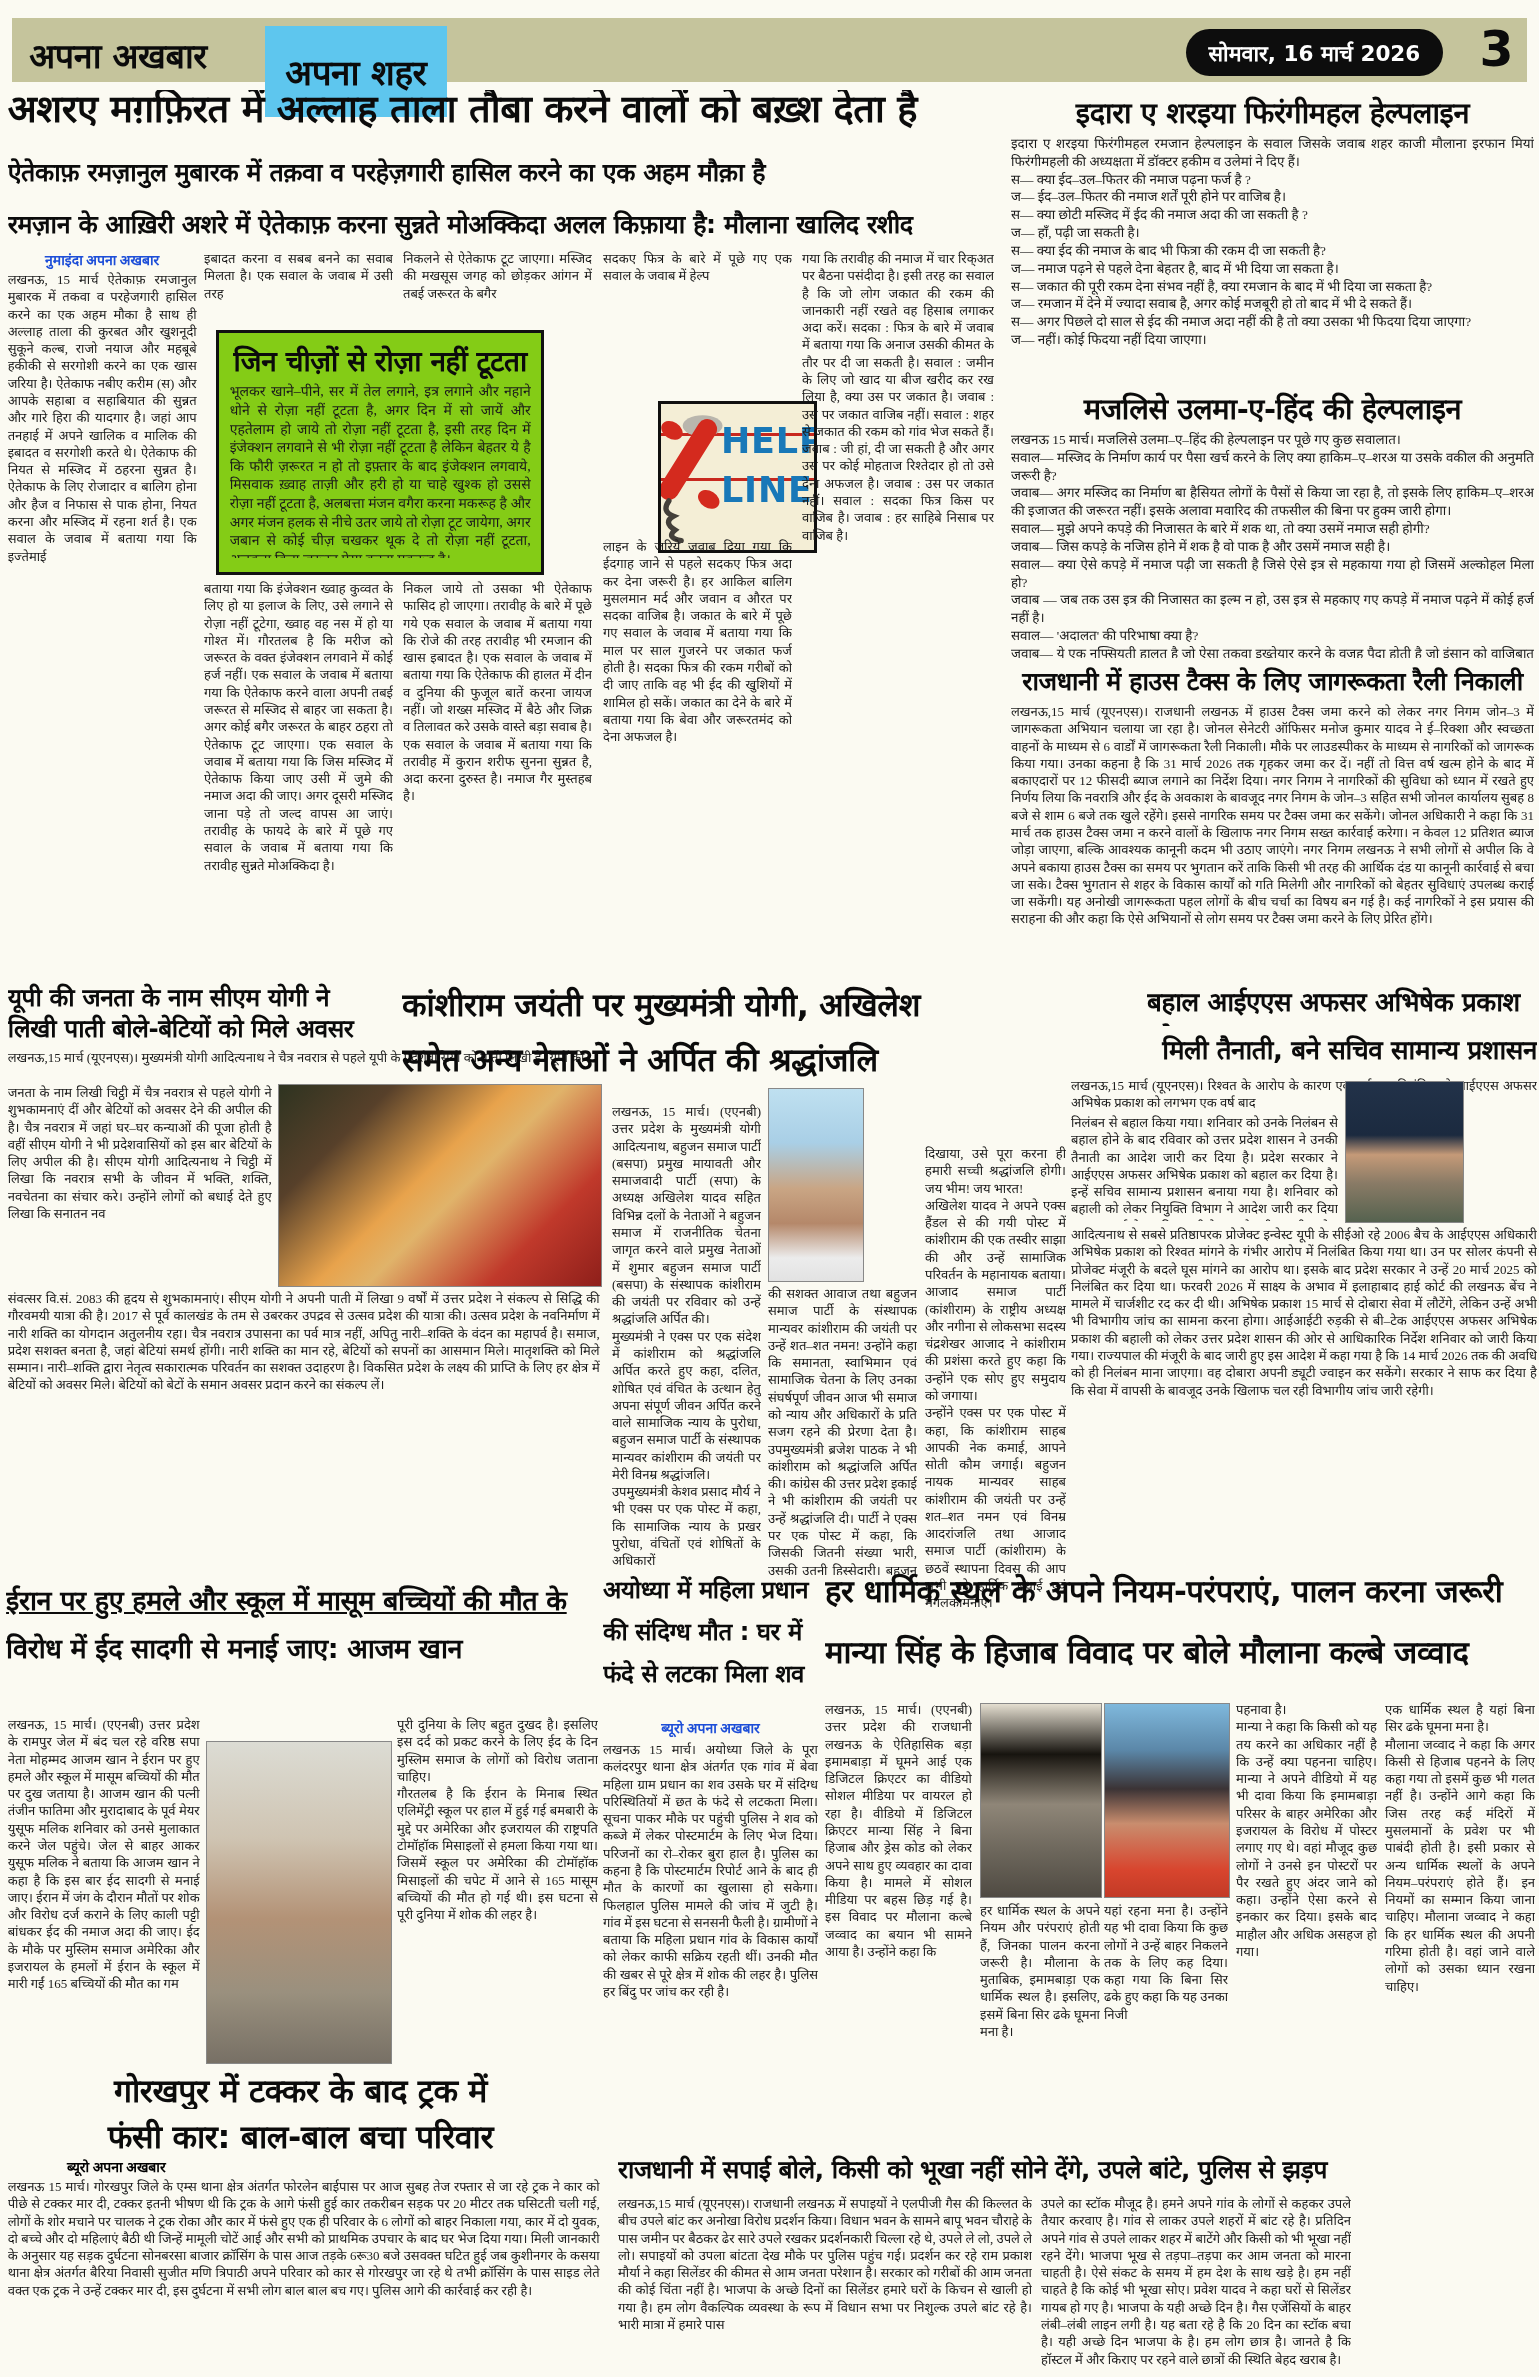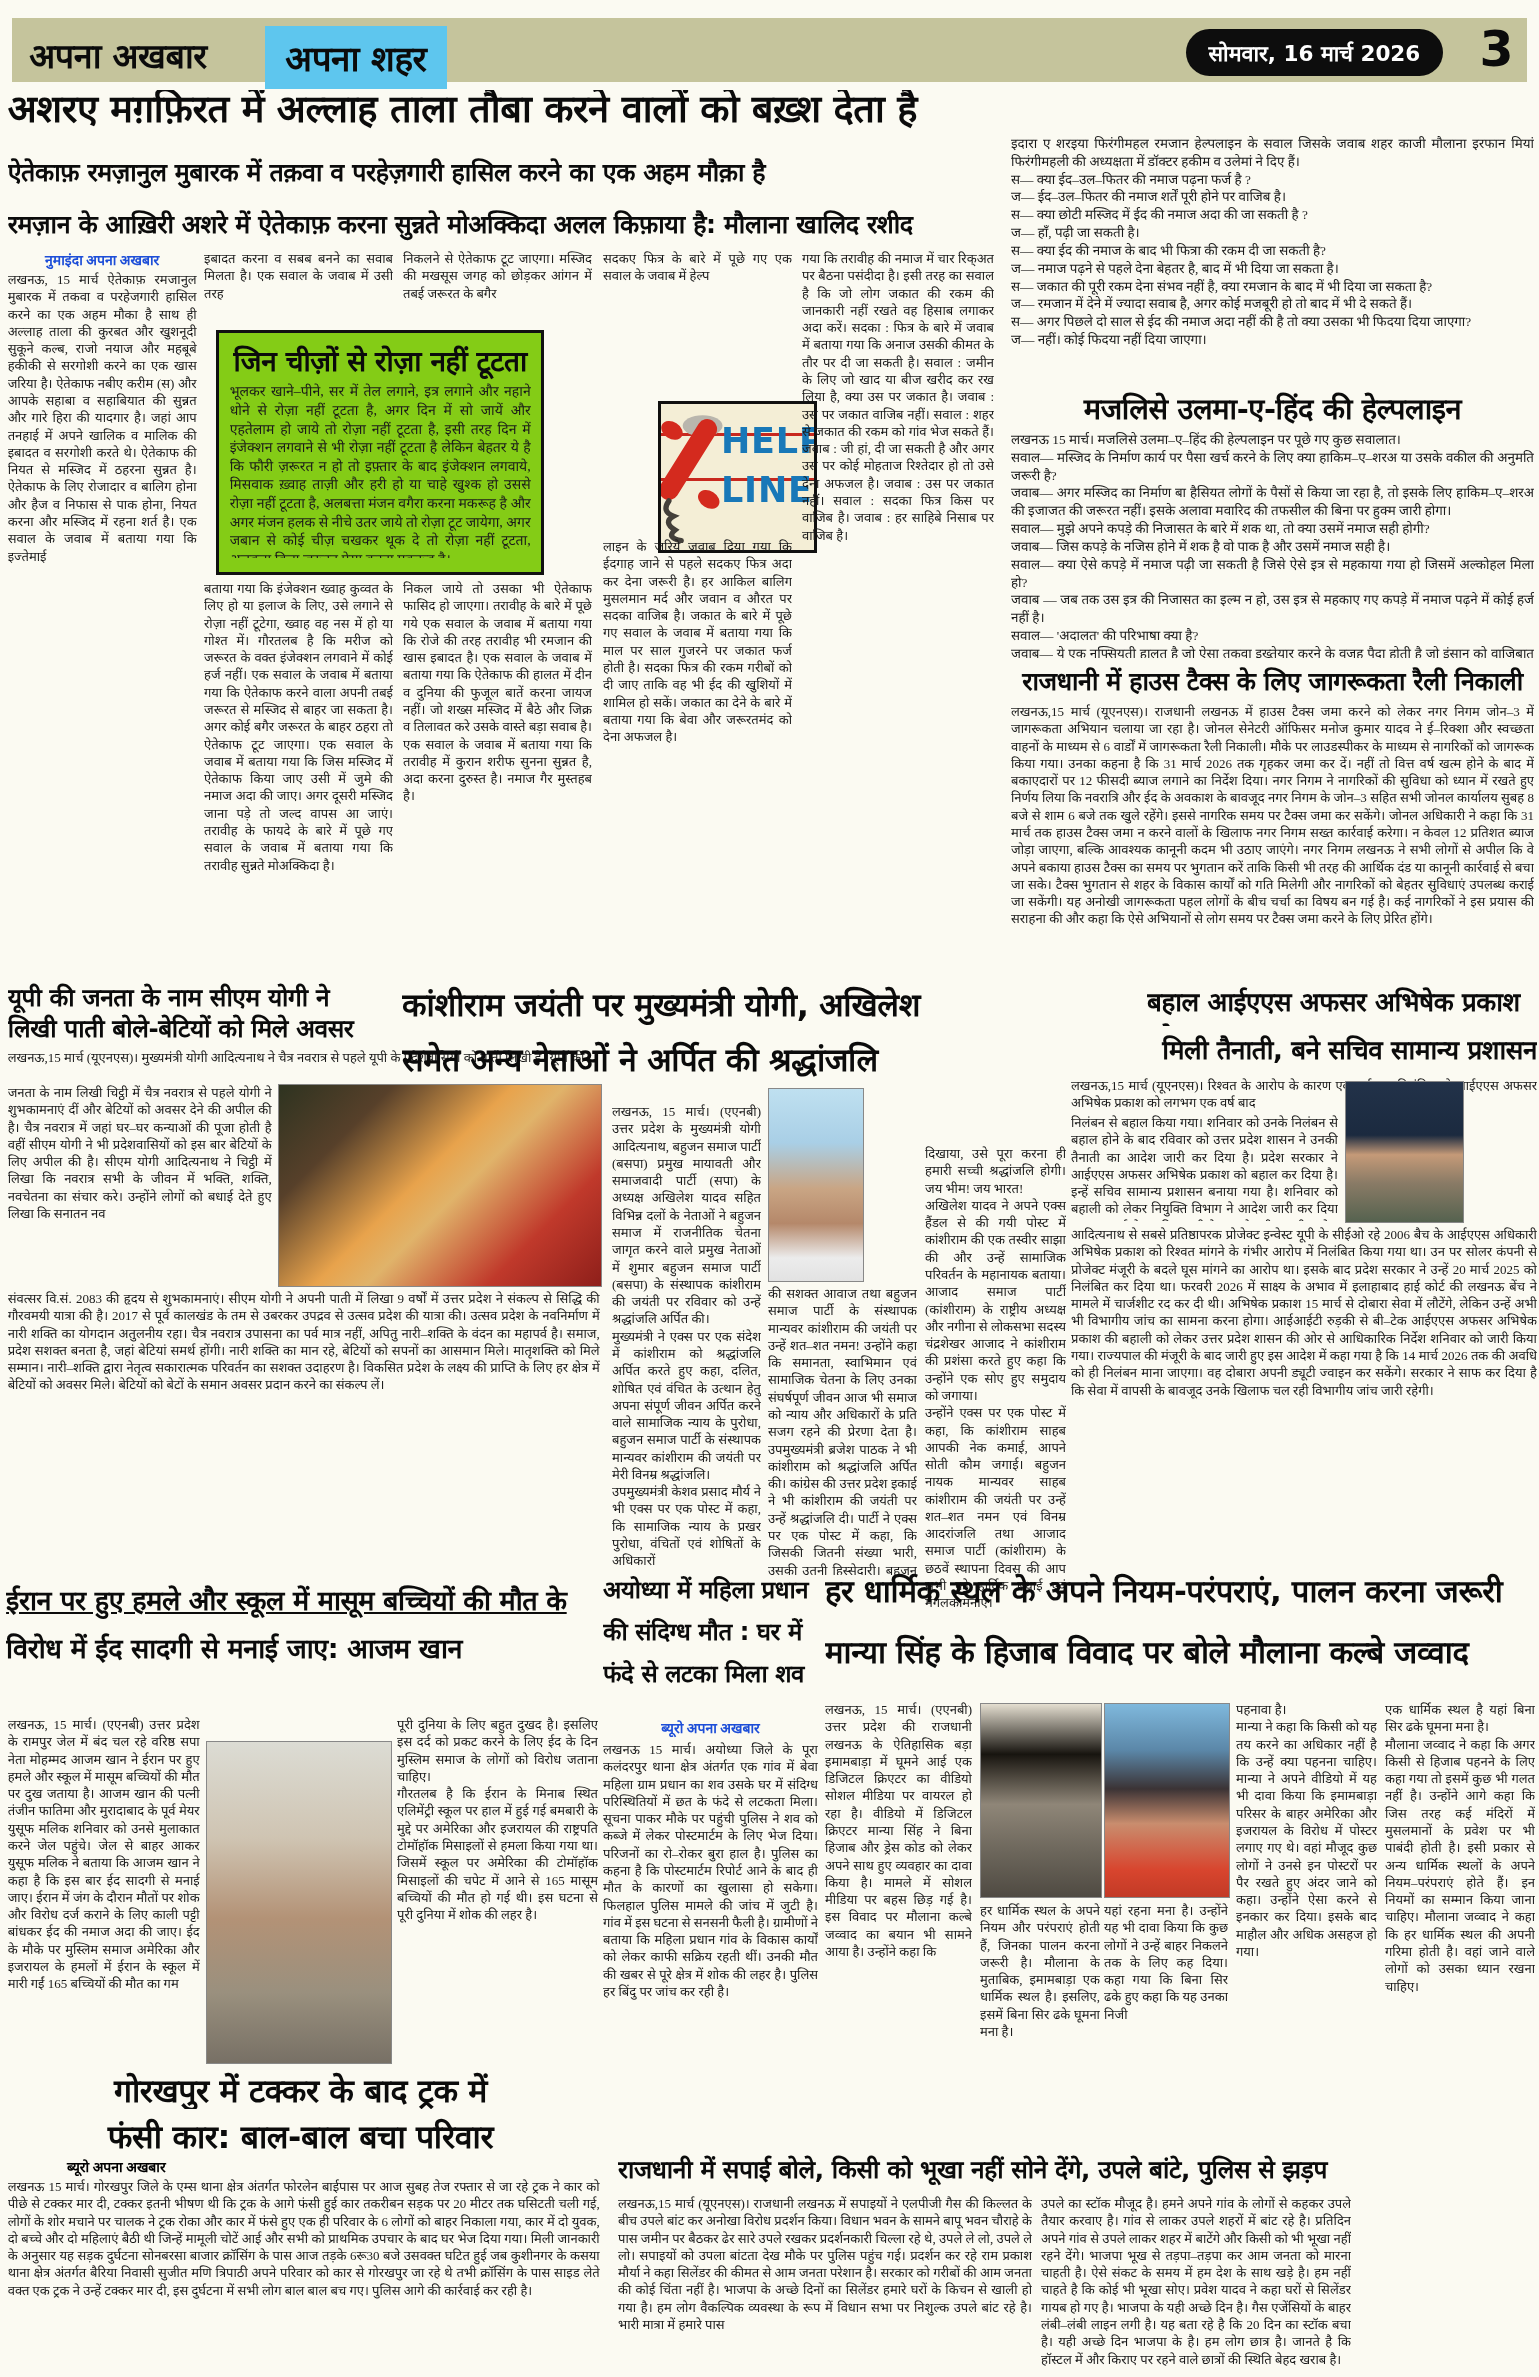--- a/index.html
+++ b/index.html
@@ -8,21 +8,21 @@
   .abs{position:absolute;}
   .txt{font-size:13px;line-height:1.33;text-align:justify;color:#1a1a1a;overflow:hidden;}
   .pre{white-space:pre-line;}
   .head{font-family:"DejaVu Sans","Liberation Sans",sans-serif;font-weight:900;color:#0b0b0b;letter-spacing:-0.4px;}
   .ctr{text-align:center;}
   .byline{font-weight:700;text-align:center;font-size:14px;color:#1d4ed8;}
   .ph{border:0.8px solid #888;}
   
   #masthead{left:12.3px;top:18.4px;width:1515px;height:64px;background:#c5c49c;}
   #brand{left:17px;top:14px;font-size:34px;}
-  #edition{left:253px;top:7.7px;background:#5ec6ee;padding:8px 20px;font-size:35px;}
+  #edition{left:253px;top:7.7px;background:#5ec6ee;padding:22px 20px;font-size:35px;}
   #datepill{right:84px;top:10.7px;background:#0d0d0d;color:#fff;border-radius:24.5px;
             padding:9.2px 23px;font-size:21.5px;font-weight:700;
             font-family:"DejaVu Sans","Liberation Sans",sans-serif;}
   #pagenum{right:14px;top:3.1px;font-size:49px;}
   
   .helpline{background:#f4eed6;border:3.8px solid #101010;overflow:hidden;}
   .hl-rule{position:absolute;left:0;right:0;height:3.1px;background:#c8281e;}
   .hl-word{position:absolute;left:60px;font-family:"DejaVu Sans","Liberation Sans",sans-serif;
            font-weight:900;font-size:35px;color:#1878b8;letter-spacing:0.8px;}
   .box{border:3.8px solid #111;background:#84cc16;padding:7.7px 10.7px;}
@@ -68,20 +68,21 @@
       <ellipse cx="70" cy="118" rx="15" ry="11" transform="rotate(32 70 118)" fill="#d42a1e"></ellipse>
       <path d="M18 120 q-10 14 6 20 q-14 8 2 18 q-12 10 8 14" stroke="#44403a" stroke-width="7" fill="none" stroke-linecap="round"></path>
     </svg>
     <div class="hl-word" style="top:17px;">HELP</div>
     <div class="hl-word" style="top:66px;">LINE</div>
   </div>
 
   <div class="abs txt" style="left:603px;top:538px;width:189px;height:434px;">लाइन के जरिये जवाब दिया गया कि ईदगाह जाने से पहले सदकए फित्र अदा कर देना जरूरी है। हर आकिल बालिग मुसलमान मर्द और जवान व औरत पर सदका वाजिब है। जकात के बारे में पूछे गए सवाल के जवाब में बताया गया कि माल पर साल गुजरने पर जकात फर्ज होती है। सदका फित्र की रकम गरीबों को दी जाए ताकि वह भी ईद की खुशियों में शामिल हो सकें। जकात का देने के बारे में बताया गया कि बेवा और जरूरतमंद को देना अफजल है।</div>
   <div class="abs txt" style="left:802px;top:250px;width:192px;height:722px;">गया कि तरावीह की नमाज में चार रिक्अत पर बैठना पसंदीदा है। इसी तरह का सवाल है कि जो लोग जकात की रकम की जानकारी नहीं रखते वह हिसाब लगाकर अदा करें। सदका : फित्र के बारे में जवाब में बताया गया कि अनाज उसकी कीमत के तौर पर दी जा सकती है। सवाल : जमीन के लिए जो खाद या बीज खरीद कर रख लिया है, क्या उस पर जकात है। जवाब : उस पर जकात वाजिब नहीं। सवाल : शहर से जकात की रकम को गांव भेज सकते हैं। जवाब : जी हां, दी जा सकती है और अगर उस पर कोई मोहताज रिश्तेदार हो तो उसे देना अफजल है। जवाब : उस पर जकात नहीं। सवाल : सदका फित्र किस पर वाजिब है। जवाब : हर साहिबे निसाब पर वाजिब है।</div>
 
+  <div class="abs head ctr" style="left:1011px;top:92px;width:523px;height:40px;font-size:29px;overflow:hidden;">इदारा ए शरइया फिरंगीमहल हेल्पलाइन</div>
   <div class="abs txt pre" style="left:1011px;top:135px;width:523px;height:247px;font-size:13.4px;">इदारा ए शरइया फिरंगीमहल रमजान हेल्पलाइन के सवाल जिसके जवाब शहर काजी मौलाना इरफान मियां फिरंगीमहली की अध्यक्षता में डॉक्टर हकीम व उलेमां ने दिए हैं।
 स— क्या ईद–उल–फितर की नमाज पढ़ना फर्ज है ?
 ज—  ईद–उल–फितर की नमाज शर्तें पूरी होने पर वाजिब है।
 स— क्या छोटी मस्जिद में ईद की नमाज अदा की जा सकती है ?
 ज— हाँ, पढ़ी जा सकती है।
 स— क्या ईद की नमाज के बाद भी फित्रा की रकम दी जा सकती है?
 ज— नमाज पढ़ने से पहले देना बेहतर है, बाद में भी दिया जा सकता है।
 स— जकात की पूरी रकम देना संभव नहीं है, क्या रमजान के बाद में भी दिया जा सकता है?
 ज— रमजान में देने में ज्यादा सवाब है, अगर कोई मजबूरी हो तो बाद में भी दे सकते हैं।
 स— अगर पिछले दो साल से ईद की नमाज अदा नहीं की है तो क्या उसका भी फिदया दिया जाएगा?

